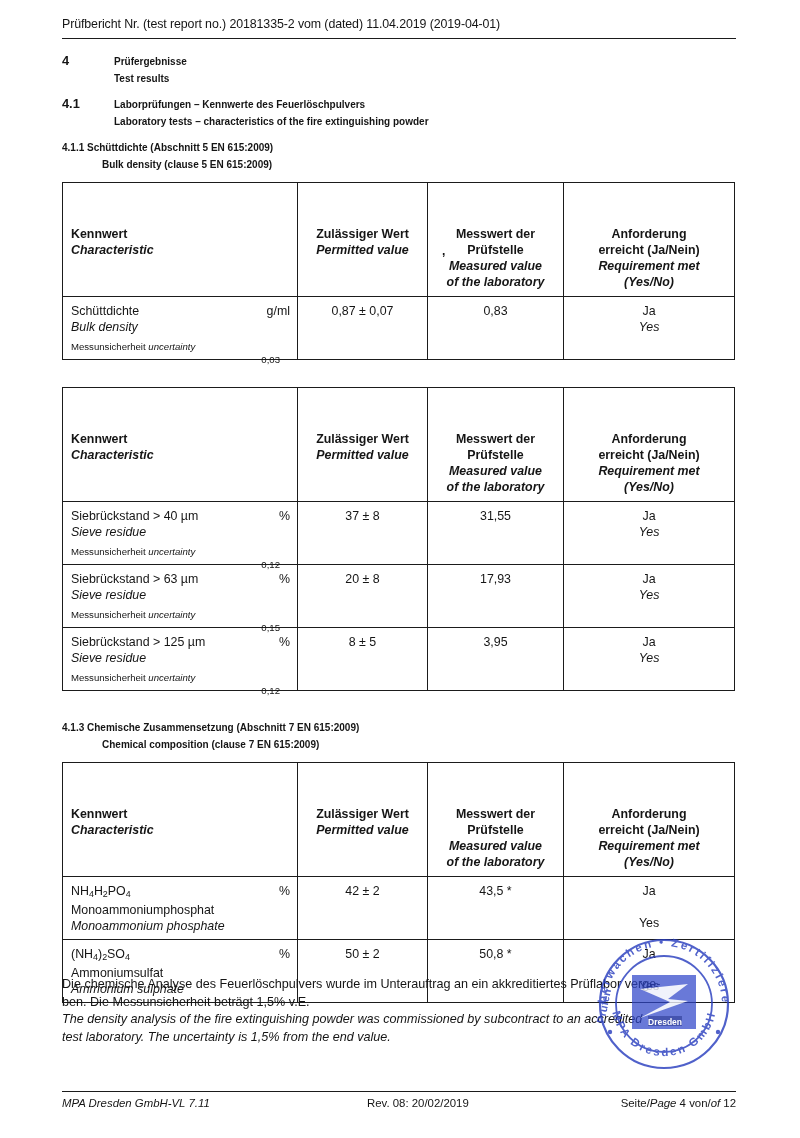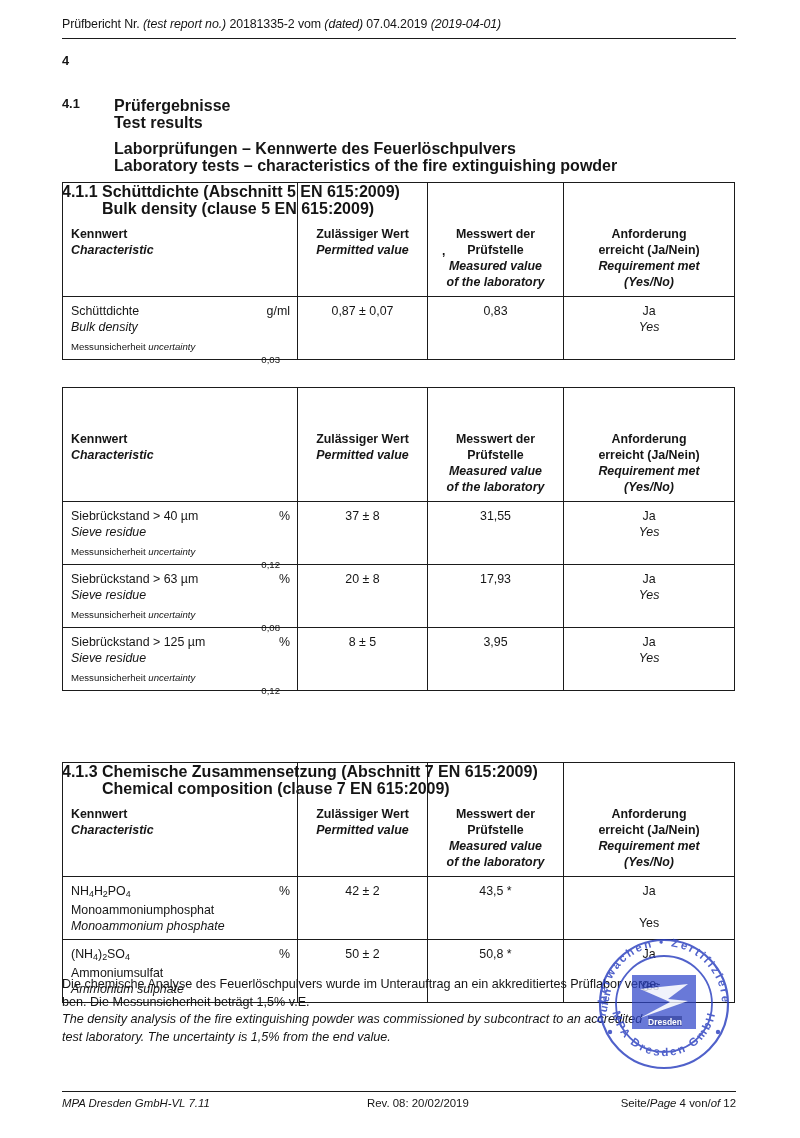--- a/index.html
+++ b/index.html
@@ -22,21 +22,21 @@
   
   .doc-header {
     position: absolute;
     left: 62px;
     top: 17px;
     width: 672px;
     font-size: 12.4px;
     letter-spacing: -0.1px;
     white-space: nowrap;
   }
-  .doc-header .it { font-style: italic; }
+  .doc-header .it { }
   .header-rule {
     position: absolute;
     left: 62px;
     top: 38px;
     width: 674px;
     height: 0;
     border-top: 1.6px solid #1b1b1b;
   }
 
   
@@ -47,22 +47,21 @@
   }
   .sec .num {
     position: absolute;
     left: 0;
     top: 0;
     font-weight: bold;
     font-size: 12.8px;
   }
   .sec .body {
     margin-left: 0;
-    font-size: 16px;
-    margin-top: 44px;
+    font-size: 10px;
   }
   .sec .de { font-weight: bold; display: block; line-height: 17px; }
   .sec .en { font-weight: bold; display: block; line-height: 17px; }
 
   .sec-l1 .body { padding-left: 52px; }
   .sec-l2 .body { padding-left: 52px; }
   .sec-l3 { }
   .sec-l3 .body { padding-left: 40px; }
   .sec-l3 .de { margin-left: -40px; padding-left: 40px; text-indent: -40px; }
 
@@ -171,21 +170,21 @@
 <body>
 
 <div id="page">
 
   <div class="doc-header">
     <span>Prüfbericht Nr.</span>
     <span class="it">(test report no.)</span>
     <span>20181335-2</span>
     <span>vom</span>
     <span class="it">(dated)</span>
-    <span>07.04.2019</span>
+    <span>11.04.2019</span>
     <span class="it">(2019-04-01)</span>
   </div>
   <div class="header-rule"></div>
 
   <div class="sec sec-l1" style="top:53px;">
     <span class="num">4</span>
     <div class="body">
       <span class="de">Prüfergebnisse</span>
       <span class="en">Test results</span>
     </div>
@@ -365,21 +364,21 @@
       <td>
         <div class="ch-cell">
           <span class="ch-row1">
             <span>Siebrückstand &gt; 63 µm</span>
             <span class="ch-unit">%</span>
           </span>
           <span class="ch-en">Sieve residue</span>
           <span class="ch-unc">
             <span>Messunsicherheit</span>
             <span class="u-it">uncertainty</span>
-            <span class="u-val">0,08</span>
+            <span class="u-val">0,15</span>
           </span>
         </div>
       </td>
       <td>
         <div class="val-cell">
               <span class="val-line">20 ± 8</span>
             </div>
       </td>
       <td>
         <div class="val-cell">

